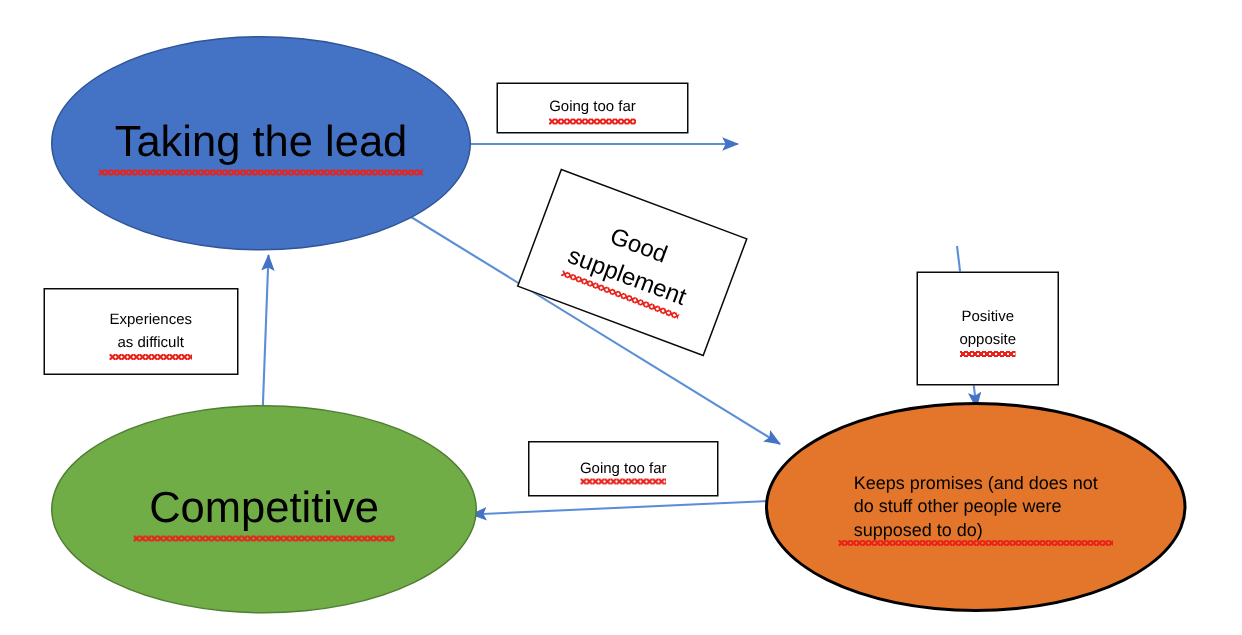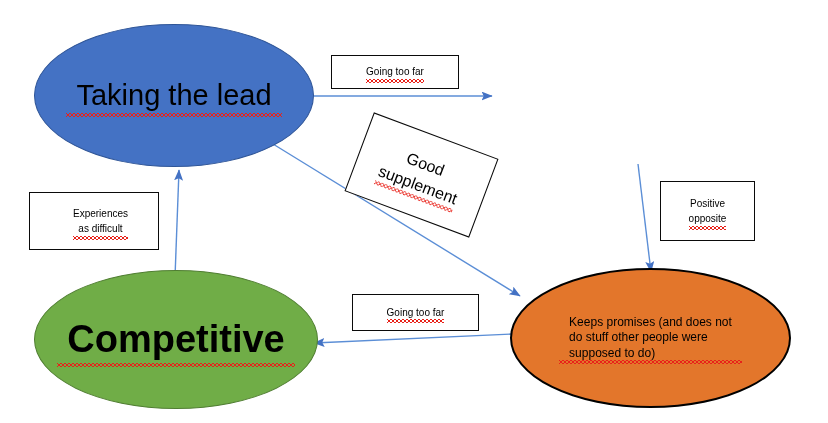--- a/index.html
+++ b/index.html
@@ -81,33 +81,32 @@
   #node-control-freak {
     left: 498px; top: 24px; width: 288px; height: 145px;
     background: #FFC000;
     border: 1px solid #BF9000;
     font-size: 29px;
   }
   #node-competitive {
     left: 34px; top: 270px; width: 284px; height: 139px;
     background: #70AD47;
     border: 1px solid #507E32;
-    font-size: 38px;
-    font-weight: bold;
+    font-size: 29px;
   }
   #node-keeps-promises {
     left: 510px; top: 268px; width: 281px; height: 140px;
     background: #E3762B;
     border: 2px solid #000000;
     font-size: 12px;
   }
 
   #label-going-too-far-top  { left: 331px; top: 55px;  width: 128px; height: 34px; }
   #label-experiences        { left: 29px;  top: 192px; width: 130px; height: 58px; padding-left: 13px; }
-  #label-positive-opposite  { left: 660px; top: 181px; width: 95px;  height: 60px; }
+  #label-positive-opposite  { left: 611px; top: 181px; width: 95px;  height: 76px; }
   #label-going-too-far-bot  { left: 352px; top: 294px; width: 127px; height: 37px; }
 
   #label-good-supplement {
     left: 355px; top: 133px; width: 133px; height: 84px;
     transform: rotate(20.5deg);
     font-size: 16px;
     line-height: 1.35;
   }
 </style>
 </head>

